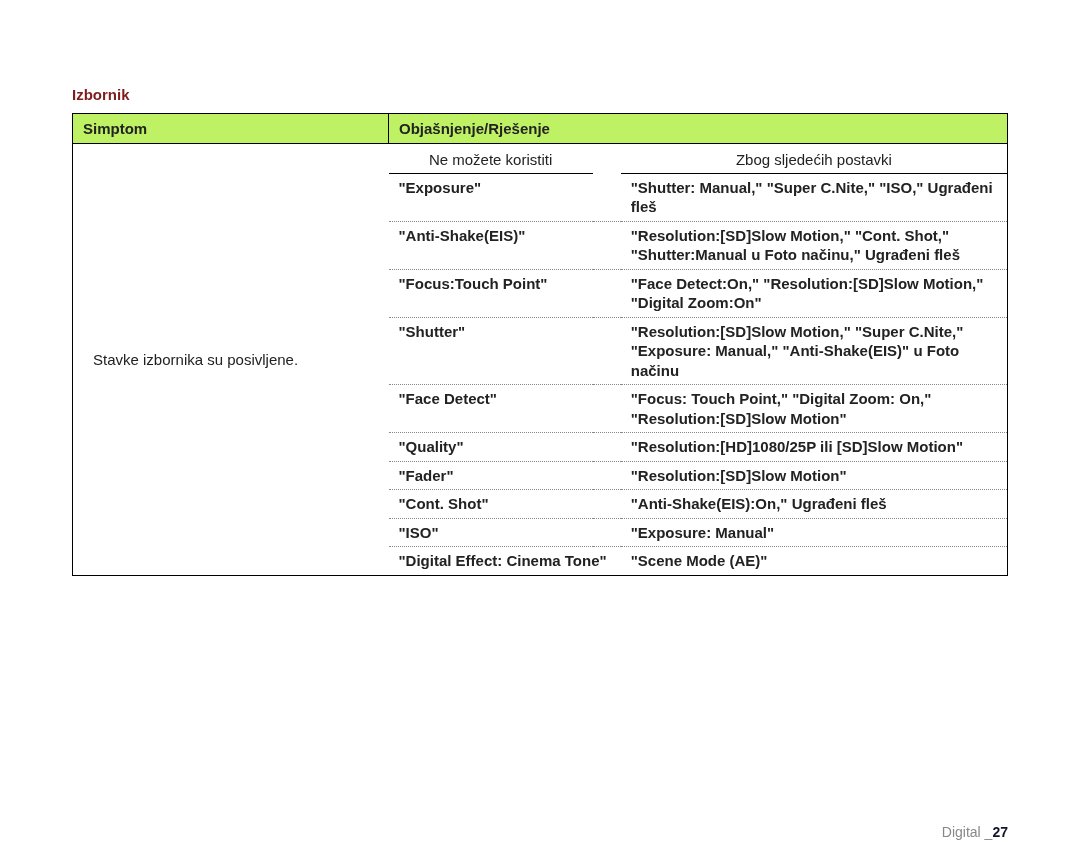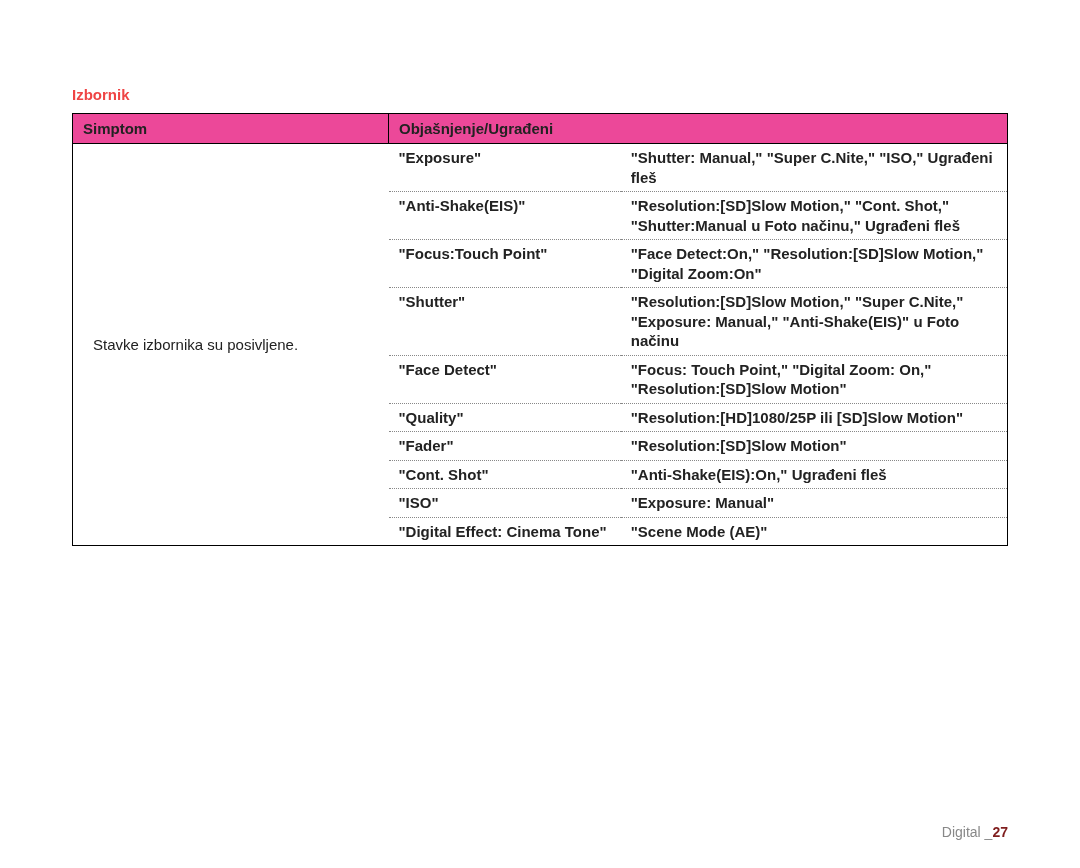--- a/index.html
+++ b/index.html
@@ -9,28 +9,28 @@
     font-size: 15px;
     color: #222;
     width: 1080px;
     height: 868px;
     position: relative;
     padding: 86px 72px 0 72px;
   }
   .section-title {
     font-weight: bold;
     margin-bottom: 10px;
-    color: #ef4444;
+    color: #7f1d1d;
   }
   table {
     border-collapse: collapse;
     width: 100%;
   }
   thead th {
-    background: #ec4899;
+    background: #bef264;
     font-weight: bold;
     text-align: left;
     padding: 6px 10px;
     border: 1px solid #000;
     font-size: 15px;
   }
   tbody td {
     vertical-align: top;
     font-size: 15px;
   }
@@ -78,42 +78,47 @@
     font-weight: bold;
     vertical-align: top;
   }
   .footer {
     position: absolute;
     bottom: 28px;
     right: 72px;
     color: #888;
     font-size: 14px;
   }
-  .footer .pn { font-weight: bold; color: #7f1d1d; }
+  .footer .pn { font-weight: bold; color: #0f172a; }
 </style>
 </head>
 <body>
 
 <div class="section-title">Izbornik</div>
 
 <table>
   <thead>
     <tr>
       <th>Simptom</th>
-      <th>Objašnjenje/Ugrađeni</th>
+      <th>Objašnjenje/Rješenje</th>
     </tr>
   </thead>
   <tbody>
     <tr>
       <td class="symptom-cell">
         <span>Stavke izbornika su posivljene.</span>
       </td>
       <td class="explain-cell">
         <table class="sub-table">
           <tbody>
+              <tr class="sub-header">
+            <td>Ne možete koristiti</td>
+            <td class="gap"></td>
+            <td>Zbog sljedećih postavki</td>
+          </tr>
           <tr class="row-dotted">
             <td class="col-left" colspan="2">"Exposure"</td>
             <td class="col-right">"Shutter: Manual," "Super C.Nite," "ISO," Ugrađeni fleš</td>
           </tr>
           <tr class="row-dotted">
             <td class="col-left" colspan="2">"Anti-Shake(EIS)"</td>
             <td class="col-right">"Resolution:[SD]Slow Motion," "Cont. Shot," "Shutter:Manual u Foto načinu," Ugrađeni fleš</td>
           </tr>
           <tr class="row-dotted">
             <td class="col-left" colspan="2">"Focus:Touch Point"</td>

